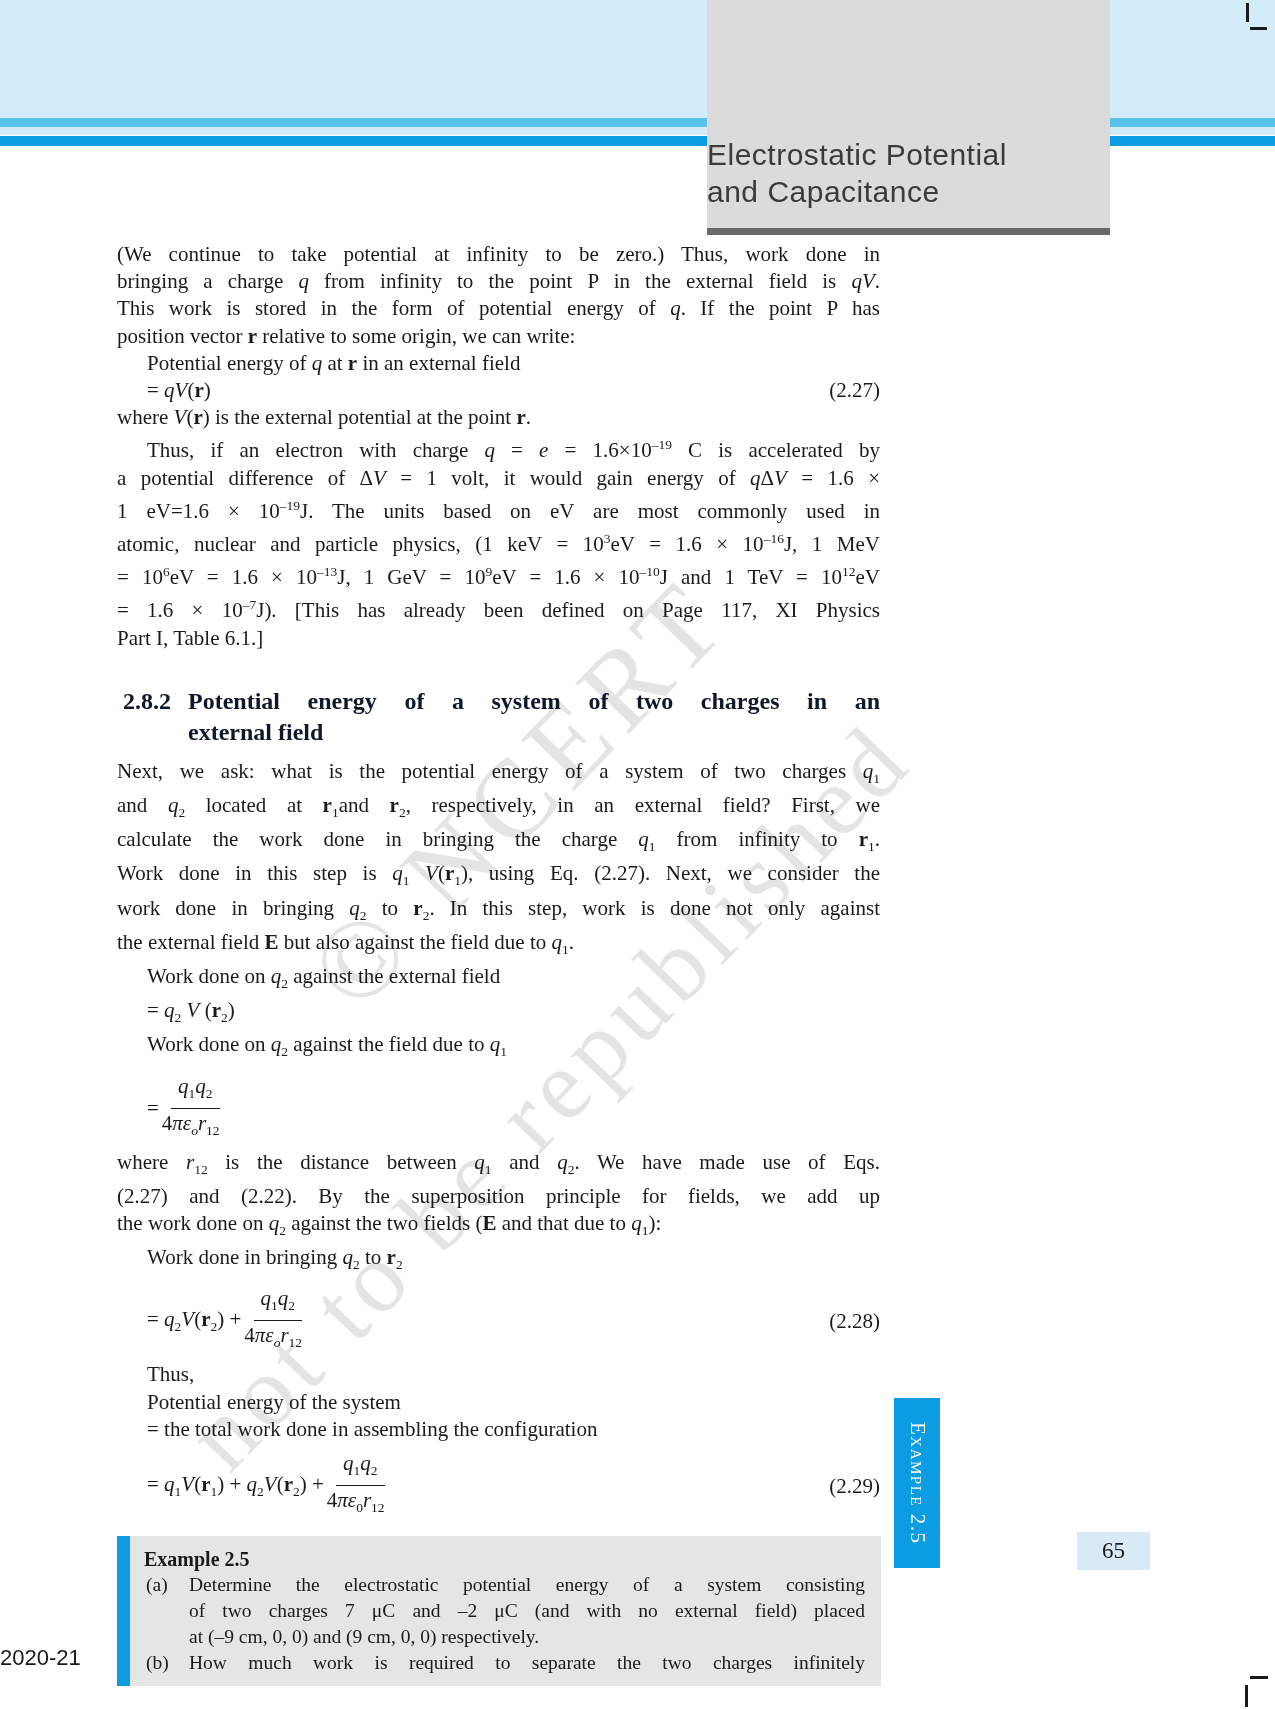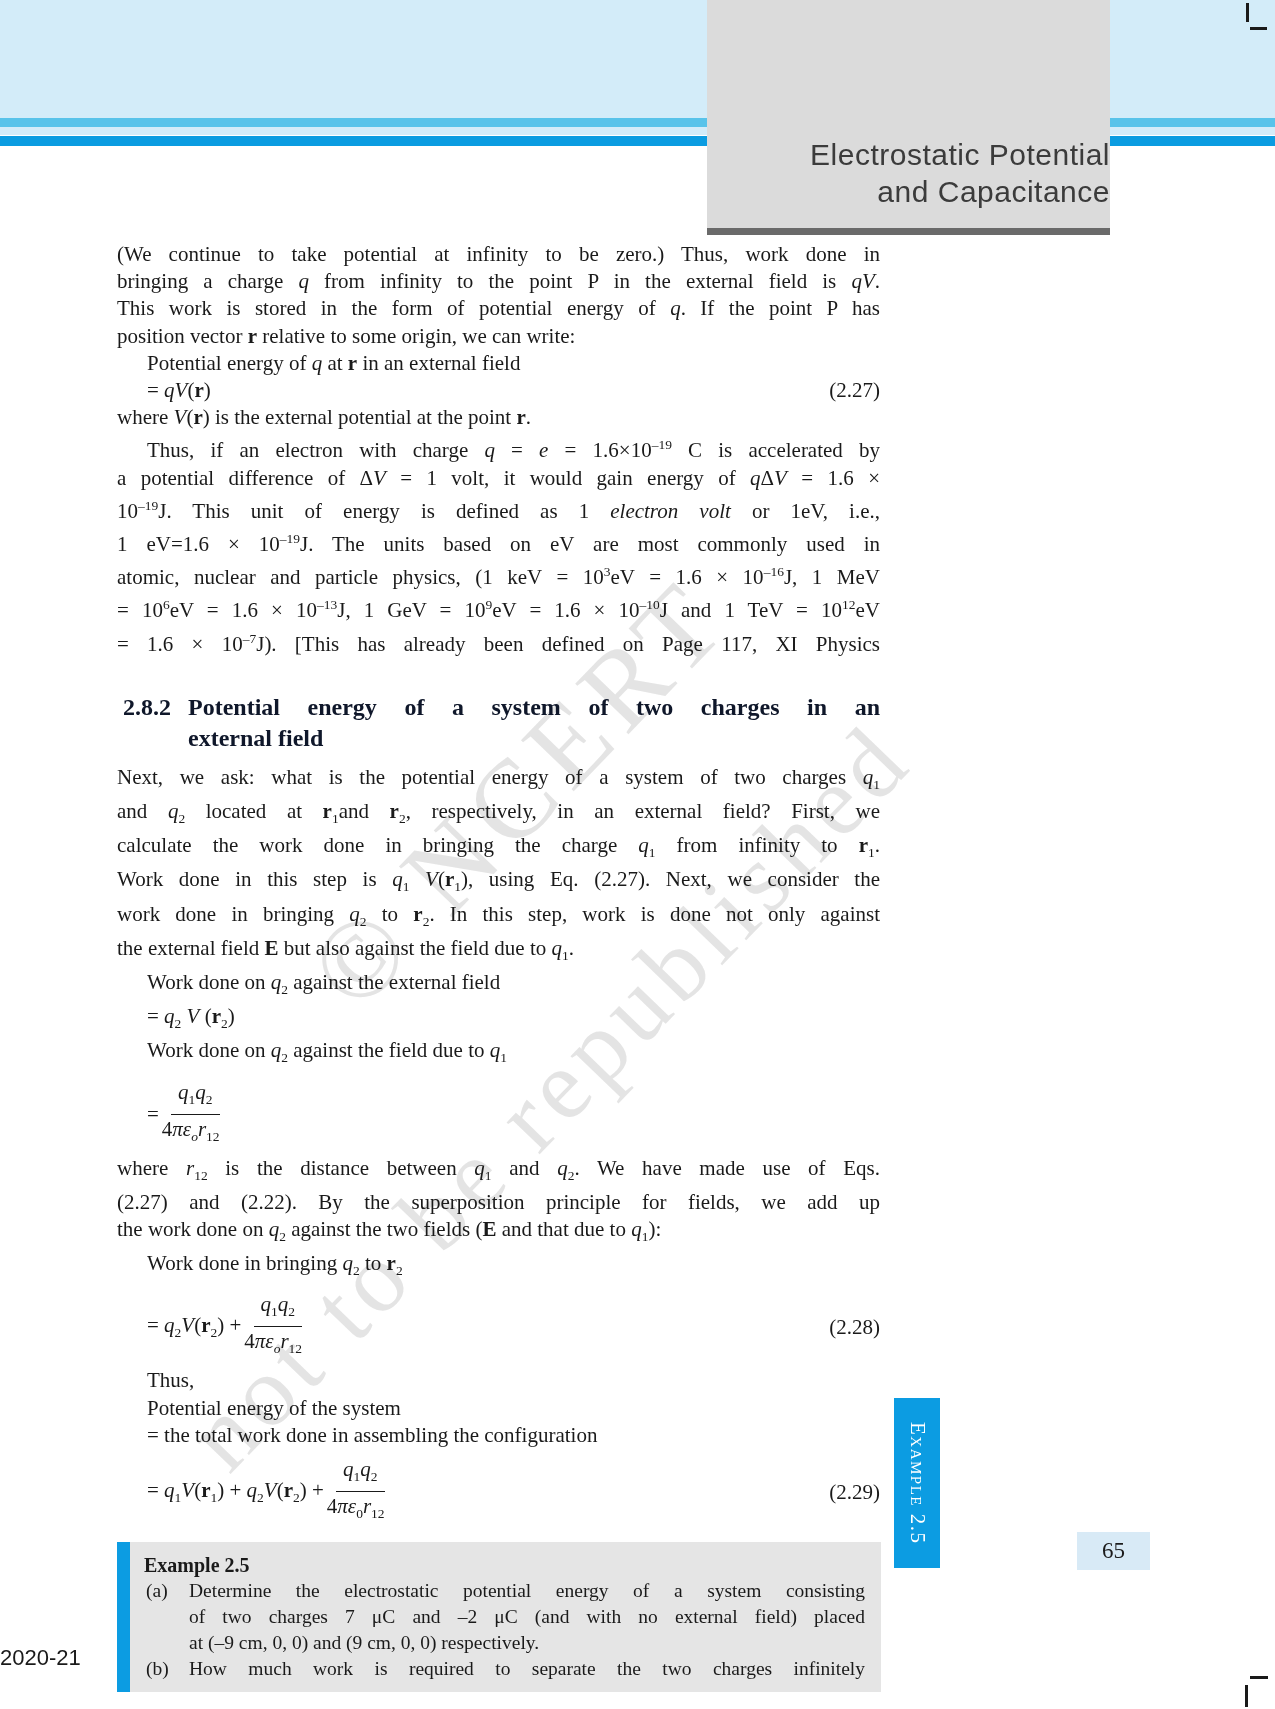--- a/index.html
+++ b/index.html
@@ -6,23 +6,23 @@
   #page{position:relative;width:1275px;height:1709px;background:#ffffff;overflow:hidden;
         font-family:"Liberation Serif",serif;color:#1a1a1a;}
 
   
   .band{position:absolute;left:0;top:0;width:1275px;height:135px;background:#d3ecf9;z-index:1;}
   .stripe-mid{position:absolute;left:0;top:118px;width:1275px;height:9px;background:#58c3ea;z-index:2;}
   .stripe-dark{position:absolute;left:0;top:136px;width:1275px;height:10px;background:#0b9ce1;z-index:2;}
 
   .chapterbox{position:absolute;left:707px;top:0;width:403px;height:235px;background:#dbdbdb;
               border-bottom:7px solid #6a6a6a;z-index:5;box-sizing:border-box;}
-  .chaptitle{position:absolute;left:0;right:0;top:136px;text-align:right;
+  .chaptitle{position:absolute;left:0;right:0;top:136px;text-align:left;
              font-family:"Liberation Sans",sans-serif;font-size:30px;line-height:37px;
-             font-weight:400;color:#3b3b3b;letter-spacing:0.5px;padding-left:45px;}
+             font-weight:400;color:#3b3b3b;letter-spacing:0.5px;}
 
   
   .cm{position:absolute;background:#1a1a1a;z-index:9;}
 
   
   .wm{position:absolute;z-index:1;color:#cfcfcf;opacity:0.55;font-family:"Liberation Serif",serif;
       white-space:nowrap;transform-origin:left center;pointer-events:none;}
   .wm1{left:330px;top:925px;font-size:112px;letter-spacing:10px;transform:rotate(-46deg);}
   .wm2{left:205px;top:1395px;font-size:100px;letter-spacing:7px;transform:rotate(-46deg);}
 
@@ -96,25 +96,25 @@
     <div id="blocks">
         <div class="line j"><span>(We continue to take potential at infinity to be zero.) Thus, work done in</span></div>
         <div class="line j"><span>bringing a charge </span><span class="sg-i">q</span><span> from infinity to the point P in the external field is </span><span class="sg-i">qV</span><span>.</span></div>
         <div class="line j"><span>This work is stored in the form of potential energy of </span><span class="sg-i">q</span><span>. If the point P has</span></div>
         <div class="line"><span>position vector </span><span class="sg-b">r</span><span> relative to some origin, we can write:</span></div>
         <div class="line ind"><span>Potential energy of </span><span class="sg-i">q</span><span> at </span><span class="sg-b">r</span><span> in an external field</span></div>
         <div class="line ind"><span>= </span><span class="sg-i">qV</span><span>(</span><span class="sg-b">r</span><span>)</span><span class="eqnum">(2.27)</span></div>
         <div class="line"><span>where </span><span class="sg-i">V</span><span>(</span><span class="sg-b">r</span><span>) is the external potential at the point </span><span class="sg-b">r</span><span>.</span></div>
         <div class="line j ind"><span>Thus, if an electron with charge </span><span class="sg-i">q</span><span> = </span><span class="sg-i">e</span><span> = 1.6×10</span><span class="sg-sup">–19</span><span> C is accelerated by</span></div>
         <div class="line j"><span>a potential difference of Δ</span><span class="sg-i">V</span><span> = 1 volt, it would gain energy of </span><span class="sg-i">q</span><span>Δ</span><span class="sg-i">V</span><span> = 1.6 ×</span></div>
-        <div class="line j"><span>10</span><span class="sg-sup">–19</span><span>J. This unit of energy is defined as 1 </span><span class="sg-i">electron volt</span><span> or 1eV, i.e.,</span></div>
         <div class="line j"><span>1 eV=1.6 × 10</span><span class="sg-sup">–19</span><span>J. The units based on eV are most commonly used in</span></div>
         <div class="line j"><span>atomic, nuclear and particle physics, (1 keV = 10</span><span class="sg-sup">3</span><span>eV = 1.6 × 10</span><span class="sg-sup">–16</span><span>J, 1 MeV</span></div>
         <div class="line j"><span>= 10</span><span class="sg-sup">6</span><span>eV = 1.6 × 10</span><span class="sg-sup">–13</span><span>J, 1 GeV = 10</span><span class="sg-sup">9</span><span>eV = 1.6 × 10</span><span class="sg-sup">–10</span><span>J and 1 TeV = 10</span><span class="sg-sup">12</span><span>eV</span></div>
         <div class="line j"><span>= 1.6 × 10</span><span class="sg-sup">–7</span><span>J). [This has already been defined on Page 117, XI Physics</span></div>
+        <div class="line"><span>Part I, Table 6.1.]</span></div>
         <div class="heading">
           <span class="hnum">2.8.2</span>
           <div class="hl1">Potential energy of a system of two charges in an</div>
           <div class="hl2">external field</div>
         </div>
         <div class="line j"><span>Next, we ask: what is the potential energy of a system of two charges </span><span class="sg-i">q</span><span class="sg-sub">1</span></div>
         <div class="line j"><span>and </span><span class="sg-i">q</span><span class="sg-sub">2</span><span> located at </span><span class="sg-b">r</span><span class="sg-sub">1</span><span>and </span><span class="sg-b">r</span><span class="sg-sub">2</span><span>, respectively, in an external field? First, we</span></div>
         <div class="line j"><span>calculate the work done in bringing the charge </span><span class="sg-i">q</span><span class="sg-sub">1</span><span> from infinity to </span><span class="sg-b">r</span><span class="sg-sub">1</span><span>.</span></div>
         <div class="line j"><span>Work done in this step is </span><span class="sg-i">q</span><span class="sg-sub">1</span><span> </span><span class="sg-i">V</span><span>(</span><span class="sg-b">r</span><span class="sg-sub">1</span><span>), using Eq. (2.27). Next, we consider the</span></div>
         <div class="line j"><span>work done in bringing </span><span class="sg-i">q</span><span class="sg-sub">2</span><span> to </span><span class="sg-b">r</span><span class="sg-sub">2</span><span>. In this step, work is done not only against</span></div>

